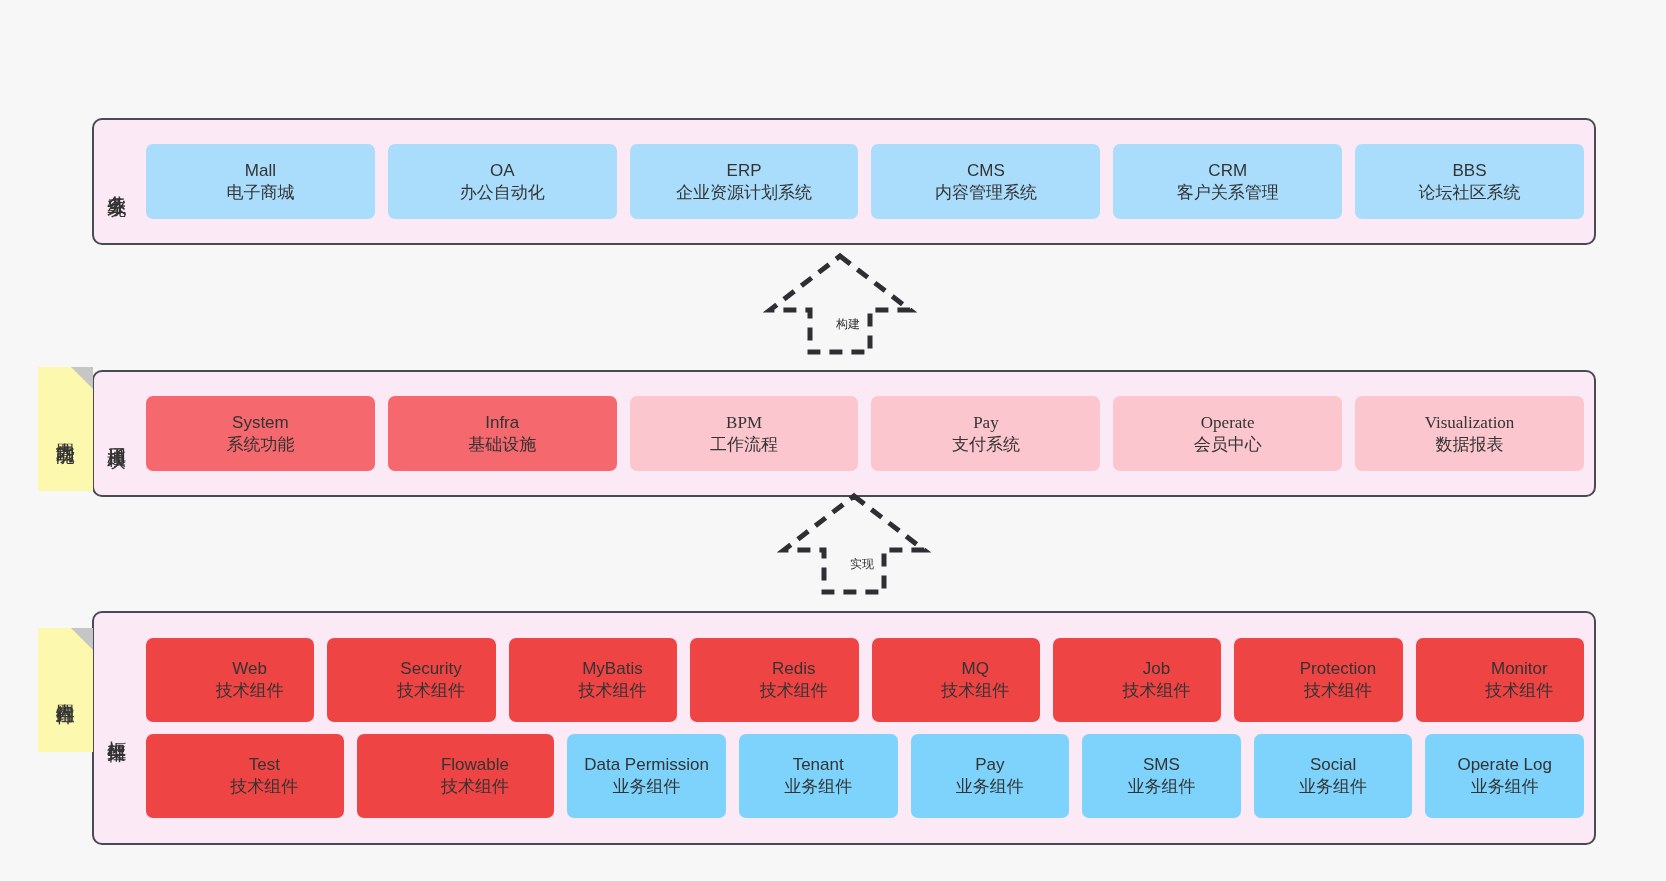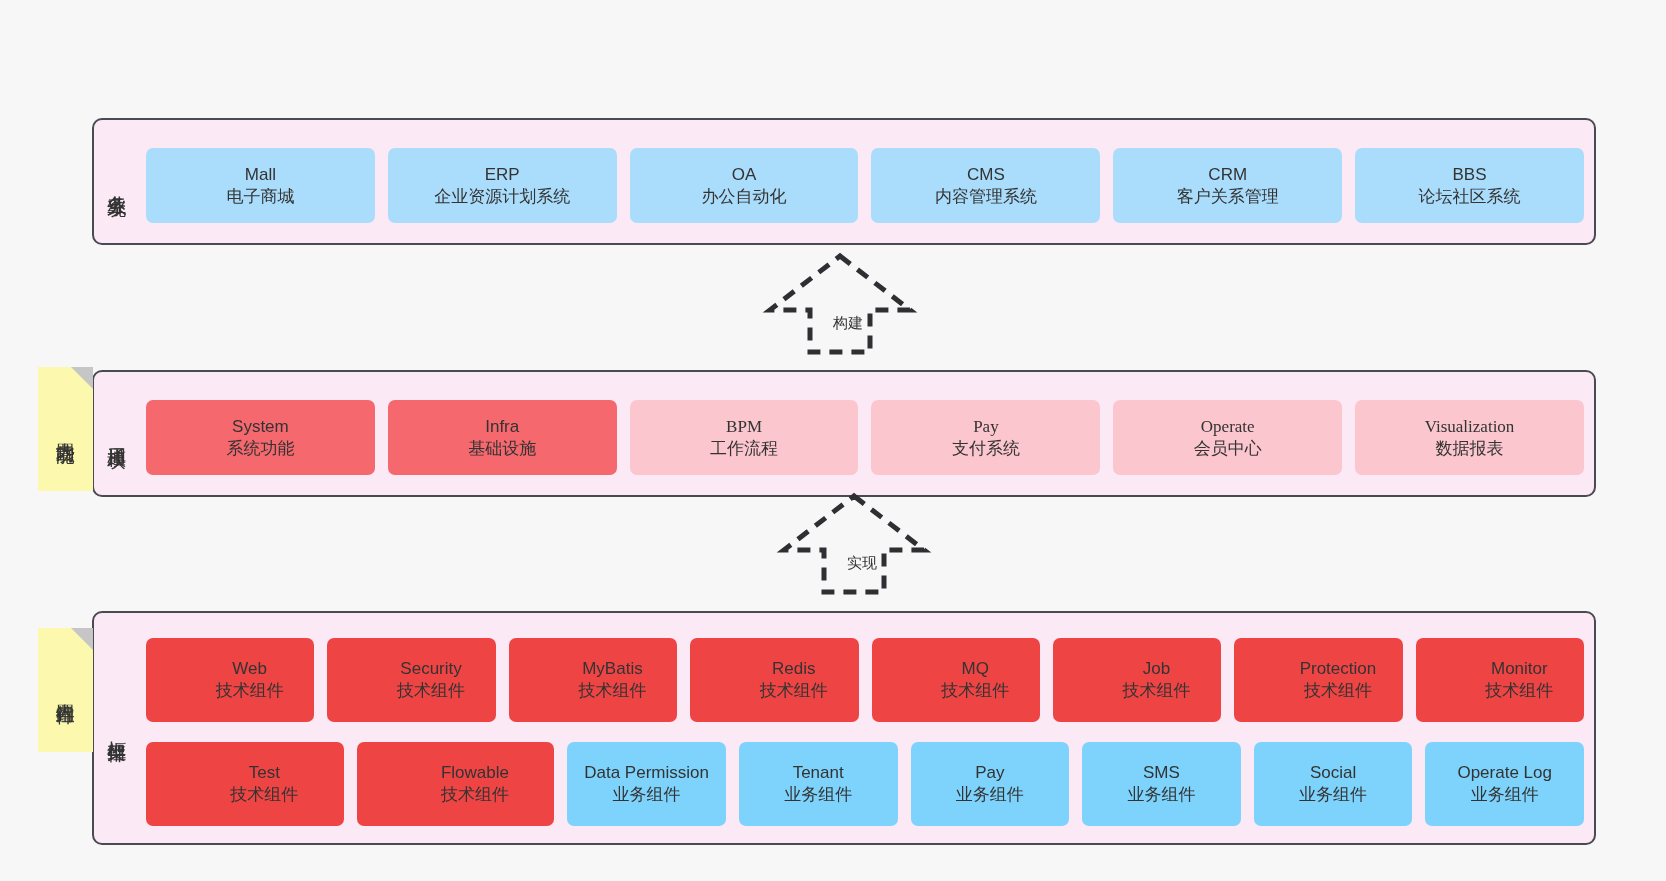--- a/index.html
+++ b/index.html
@@ -74,21 +74,20 @@
     flex-direction: column;
     align-items: center;
     justify-content: center;
     text-align: center;
     font-size: 17px;
     line-height: 1.28;
     color: #333333;
     box-sizing: border-box;
     padding: 4px 6px;
     min-width: 0;
-    margin-top: 8px;
   }
   .card .t-en { display: block; }
   .card .t-cn { display: block; }
 
   #layer-business .card { height: 75px; background: #aadcfb; }
   #layer-modules  .card { height: 75px; }
   #layer-framework .card { height: 84px; }
 
   .c-blue       { background: #aadcfb; }
   .c-red        { background: #f4686e; }
@@ -136,21 +135,21 @@
   #arrow-implement { left: 774px; top: 492px; }
 
   .arrow svg { display: block; width: 100%; height: 100%; }
 
   .arrow-label {
     position: absolute;
     left: 16px;
     right: 0;
     bottom: 26px;
     text-align: center;
-    font-size: 15px;
+    font-size: 12px;
     color: #333333;
     line-height: 1;
     user-select: none;
   }
 </style>
 </head>
 <body>
 
 <div id="canvas">
 
@@ -166,26 +165,26 @@
 
   <div class="layer" id="layer-business">
     <div class="layer-title">业务系统</div>
     <div class="layer-body">
       <div class="row">
         <div class="card c-blue">
           <span class="t-en">Mall</span>
           <span class="t-cn">电子商城</span>
         </div>
         <div class="card c-blue">
+          <span class="t-en">OA</span>
+          <span class="t-cn">办公自动化</span>
+        </div>
+        <div class="card c-blue">
           <span class="t-en">ERP</span>
           <span class="t-cn">企业资源计划系统</span>
-        </div>
-        <div class="card c-blue">
-          <span class="t-en">OA</span>
-          <span class="t-cn">办公自动化</span>
         </div>
         <div class="card c-blue">
           <span class="t-en">CMS</span>
           <span class="t-cn">内容管理系统</span>
         </div>
         <div class="card c-blue">
           <span class="t-en">CRM</span>
           <span class="t-cn">客户关系管理</span>
         </div>
         <div class="card c-blue">

